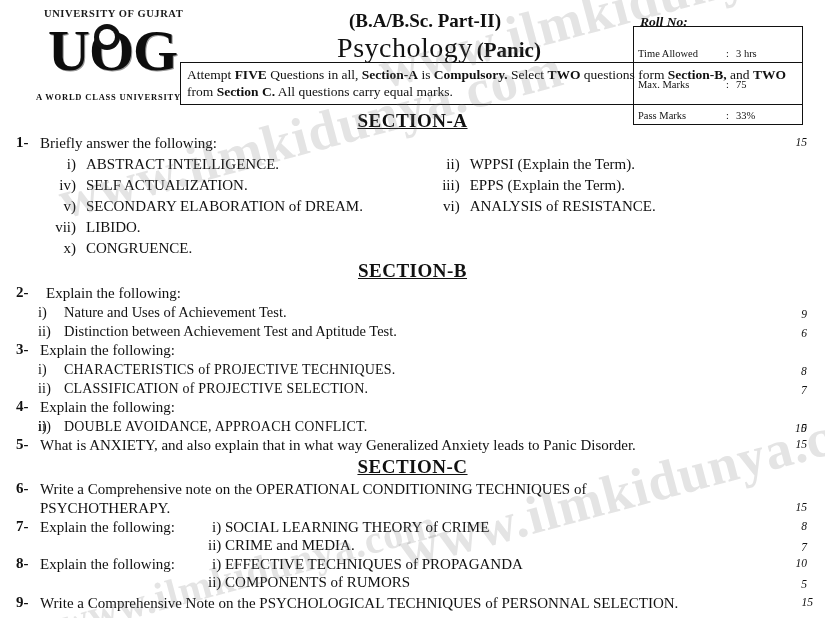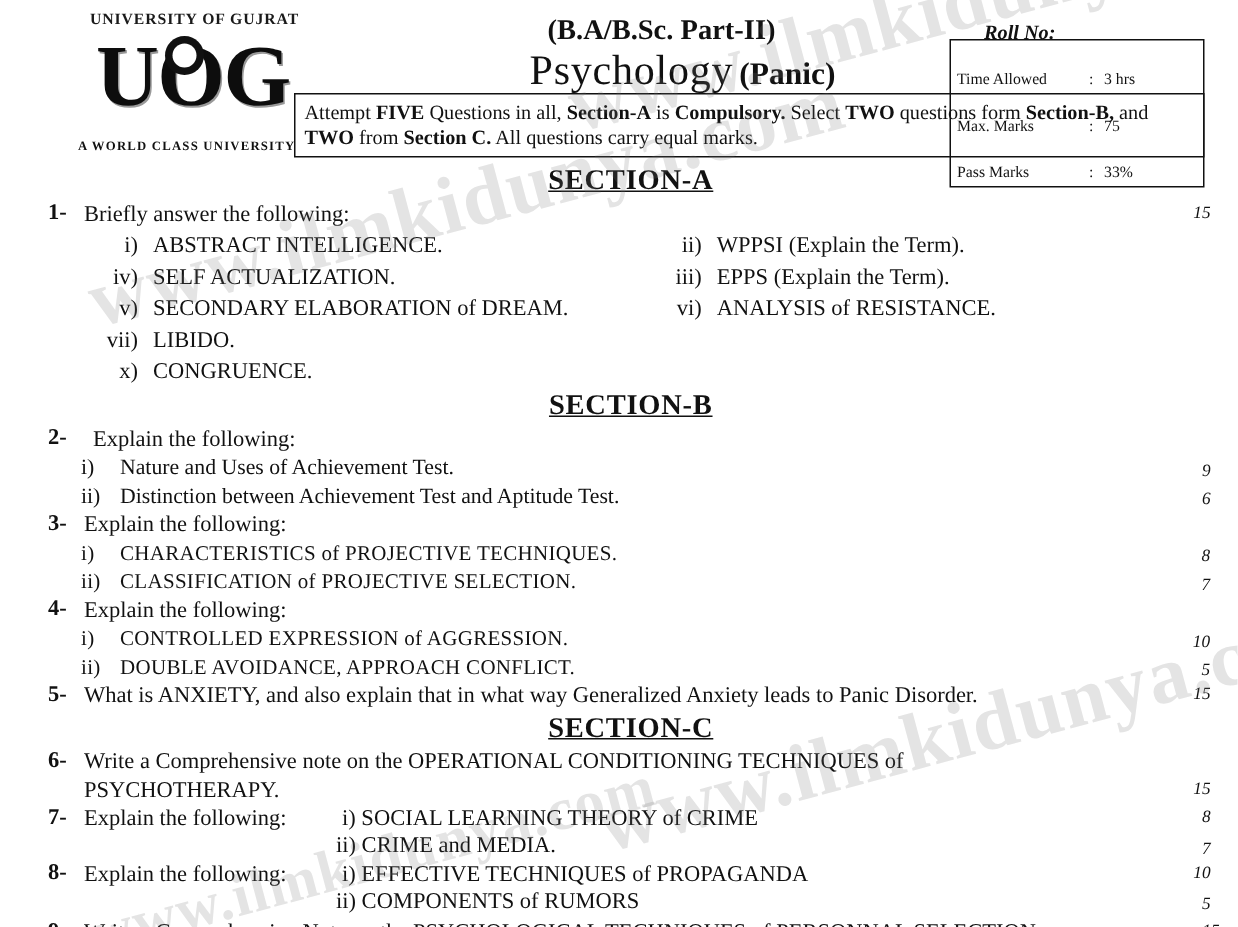--- a/index.html
+++ b/index.html
@@ -13,21 +13,21 @@
     font-family: "Liberation Serif", serif;
     color: #111;
     overflow: hidden;
     position: relative;
   }
   .page {
     position: relative;
     width: 825px;
     height: 618px;
     box-sizing: border-box;
-    padding: 6px 10px 0 26px;
+    padding: 6px 10px 0 10px;
   }
 
   
   .wm {
     position: absolute;
     font-family: "Liberation Serif", serif;
     font-weight: bold;
     color: rgba(120,120,120,0.20);
     white-space: nowrap;
     transform: rotate(-15deg);
@@ -374,21 +374,20 @@
     <span>CLASSIFICATION of PROJECTIVE SELECTION.</span>
     <span class="marks" style="margin-top:2px">7</span>
   </div>
 
   <div class="q">
     <span class="q-num">4-</span>
     <span class="q-text">Explain the following:</span>
   </div>
   <div class="sub small">
     <span class="slab">i)</span>
-    <span>CONTROLLED EXPRESSION of AGGRESSION.</span>
     <span class="marks" style="margin-top:2px">10</span>
   </div>
   <div class="sub small">
     <span class="slab">ii)</span>
     <span>DOUBLE AVOIDANCE, APPROACH CONFLICT.</span>
     <span class="marks" style="margin-top:2px">5</span>
   </div>
 
   <div class="q">
     <span class="q-num">5-</span>

